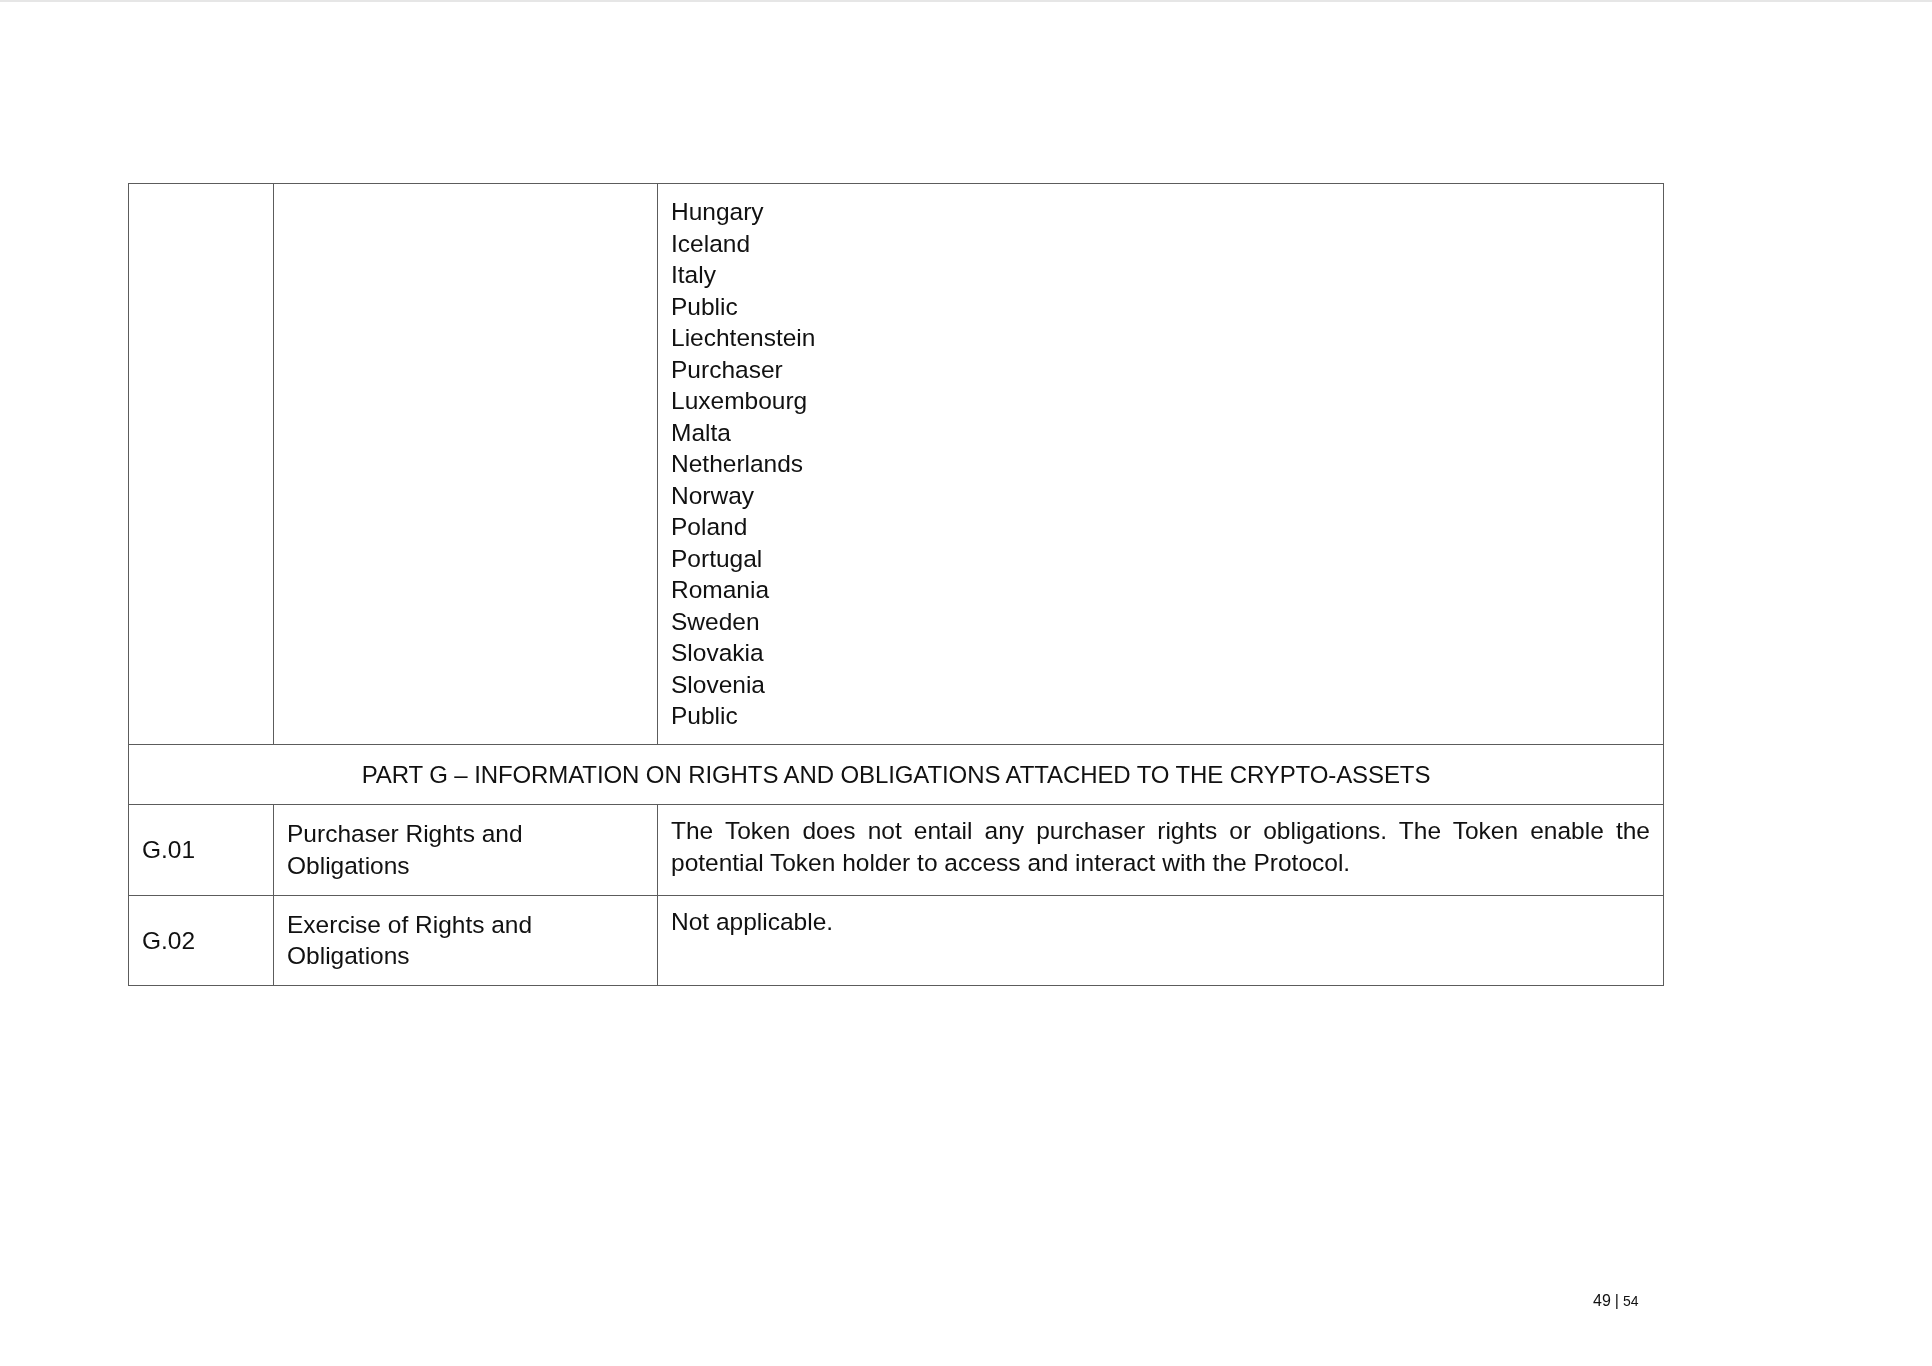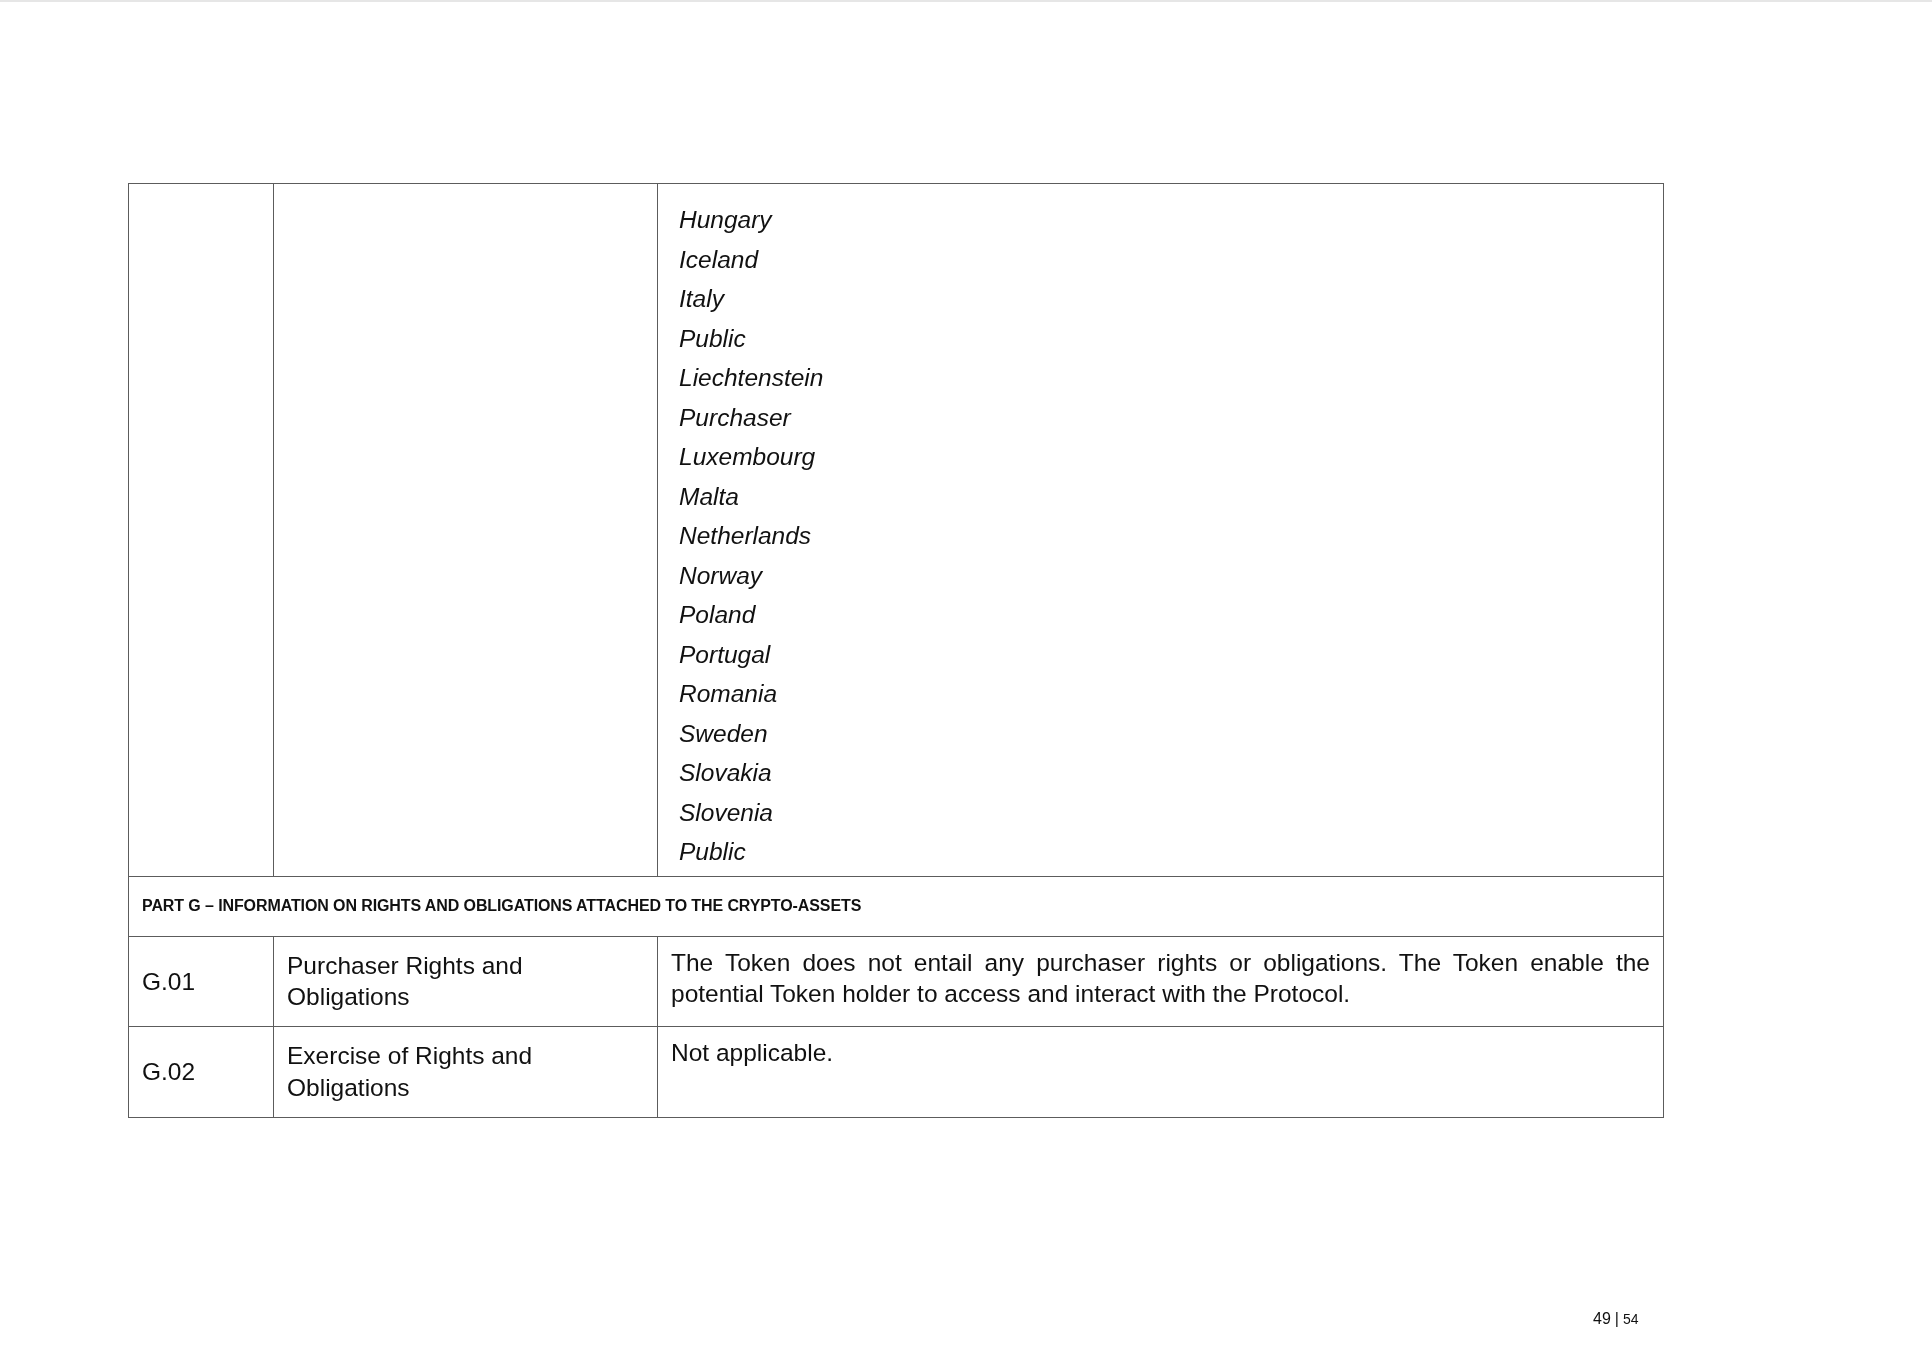--- a/index.html
+++ b/index.html
@@ -41,48 +41,47 @@
     .col-label { width: 384px; }
     .col-content { width: 1006px; }
 
     .row-countries td { height: 561px; vertical-align: top; }
     .row-countries .content-cell { padding-top: 12px; }
     .country-list {
       list-style: none;
       margin: 0;
       padding: 0;
     }
-    .country-list li { margin: 8px; padding: 0; height: 31.5px; font-style: italic; }
+    .country-list li { margin: 0; padding: 0; height: 31.5px; }
 
     .row-section td {
       height: 60px;
-      text-align: left;
+      text-align: center;
       vertical-align: middle;
-      font-weight: bold;
-      font-size: 16px;
+      font-weight: normal;
+      font-size: 24px;
       letter-spacing: -0.1px;
     }
 
     .row-item td { height: 90.5px; }
     .row-item .id-cell,
     .row-item .label-cell { vertical-align: middle; }
     .row-item .content-cell {
       vertical-align: top;
       padding-top: 10px;
       text-align: justify;
     }
 
     .page-number {
       position: absolute;
       left: 1593px;
       top: 1292px;
       font-size: 16px;
       color: #111111;
       white-space: nowrap;
-      margin-top: 18px;
     }
     .page-number .sep { margin: 0 4px; }
     .page-number .total { font-size: 14px; }
   </style>
 </head>
 <body>
 
 <div class="top-strip"></div>
 
 <table class="doc-table">

